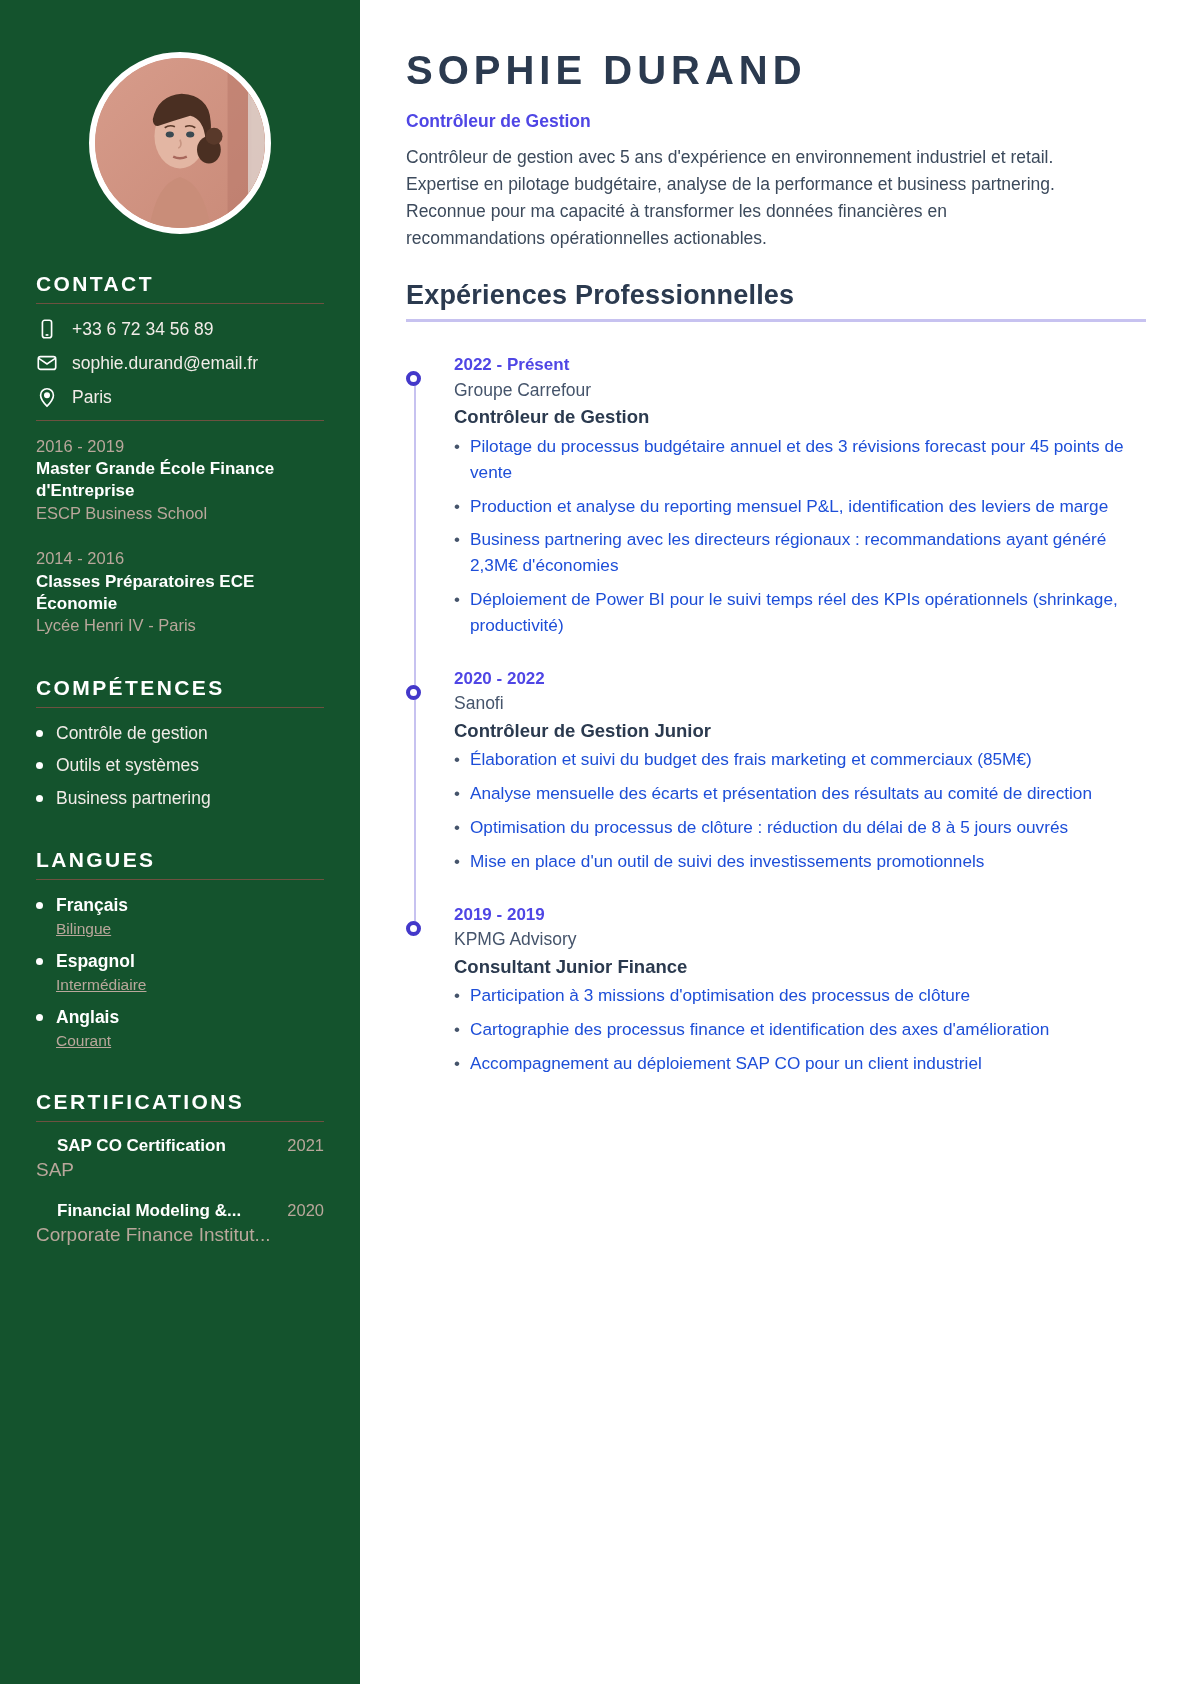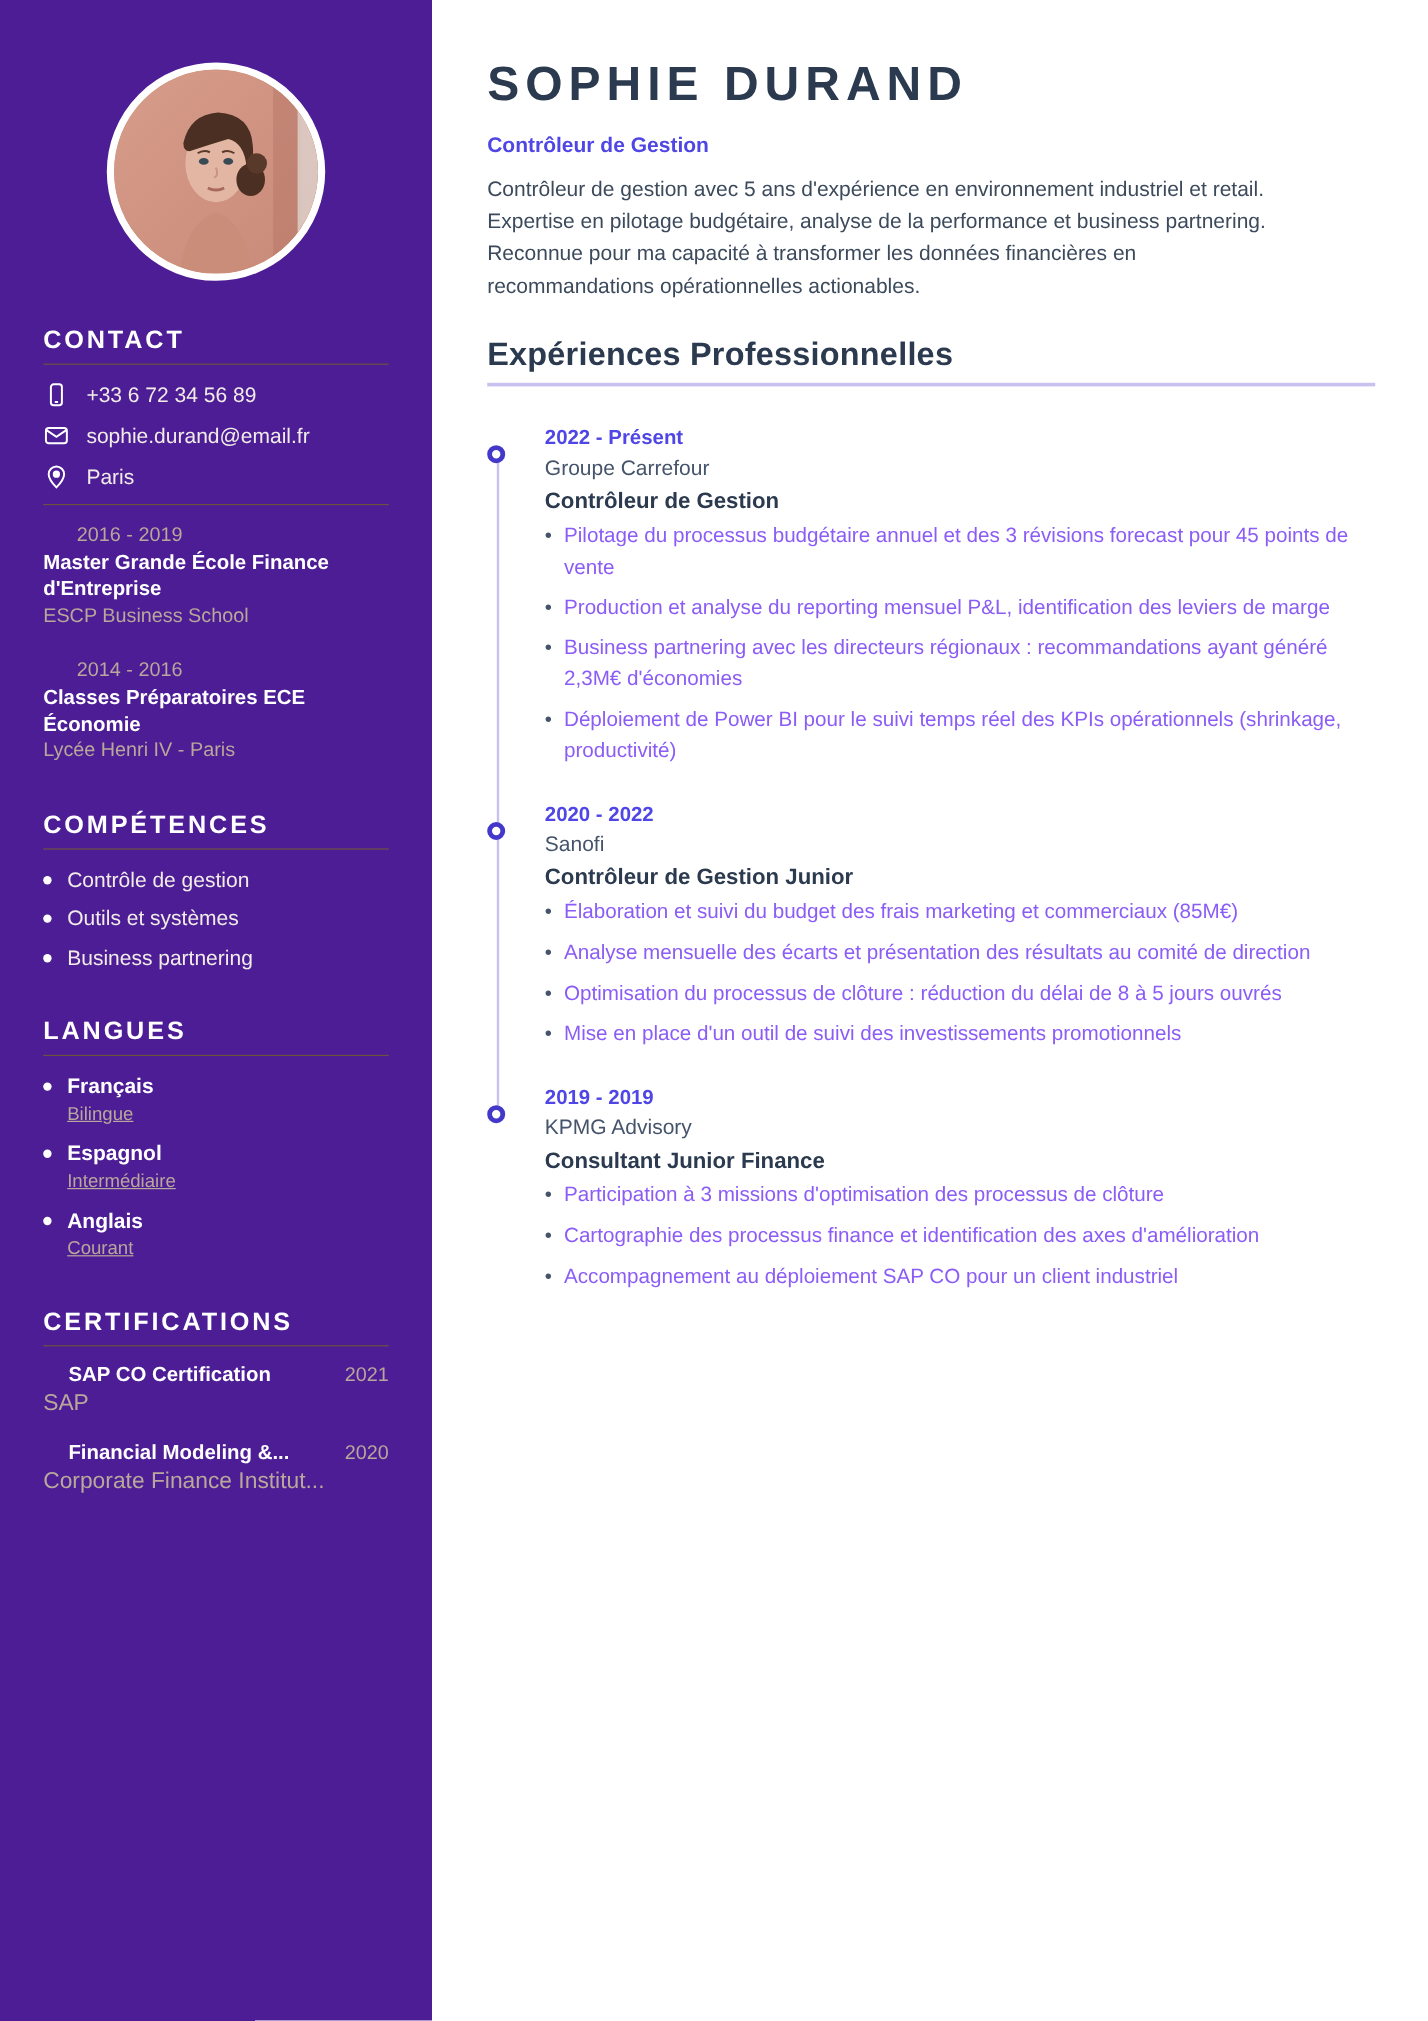--- a/index.html
+++ b/index.html
@@ -13,21 +13,21 @@
     width: 1190px; height: 1684px;
     display: flex;
     background: #ffffff;
     overflow: hidden;
   }
 
   
   .sidebar {
     width: 360px;
     flex: 0 0 360px;
-    background: #4c1d95;
+    background: #14532d;
     padding: 0 0 0 0;
     color: #ffffff;
     position: relative;
   }
   .photo-wrap {
     display: flex;
     justify-content: center;
     padding-top: 52px;
   }
   .photo {
@@ -61,21 +61,21 @@
     align-items: center;
     gap: 14px;
     margin-bottom: 12px;
     font-size: 17.5px;
     color: #f2ece8;
   }
   .contact-row .ic { width: 22px; height: 22px; flex: 0 0 22px; display:block; }
   .contact-row .ic svg { width: 22px; height: 22px; display:block; }
 
   .edu-item { margin-bottom: 22px; }
-  .edu-dates { font-size: 16.5px; color: #b9a79b; line-height: 1.42; margin-left: 28px; }
+  .edu-dates { font-size: 16.5px; color: #b9a79b; line-height: 1.42; }
   .edu-degree { font-size: 17px; font-weight: bold; color: #ffffff; line-height: 1.28; }
   .edu-school { font-size: 16.5px; color: #b9a79b; line-height: 1.42; }
 
   .skill-li {
     display: flex; align-items: flex-start; gap: 13px;
     font-size: 17.5px; color: #f2ece8;
     margin-bottom: 10px; line-height: 1.3;
   }
   .dot {
     width: 7px; height: 7px; border-radius: 50%;
@@ -137,21 +137,21 @@
     width: 15px; height: 15px; border-radius: 50%;
     border: 4px solid #4338CA; background: #ffffff;
     box-sizing: border-box;
   }
   .exp-period { font-size: 17px; font-weight: bold; color: #4F46E5; line-height: 1.45; }
   .exp-company { font-size: 17.5px; color: #45546B; line-height: 1.45; }
   .exp-role { font-size: 18.5px; font-weight: bold; color: #2B3A4F; line-height: 1.5; }
   .exp-ul { list-style: none; margin-top: 3px; }
   .exp-ul li {
     position: relative;
-    font-size: 17.2px; color: #8b5cf6; line-height: 1.5;
+    font-size: 17.2px; color: #1d4ed8; line-height: 1.5;
     padding-left: 16px; margin-bottom: 8px;
   }
   .exp-ul li::before {
     content: "•"; position: absolute; left: 0; top: 0;
     color: #45546B; font-size: 17px;
   }
 </style>
 </head>
 <body>
 

